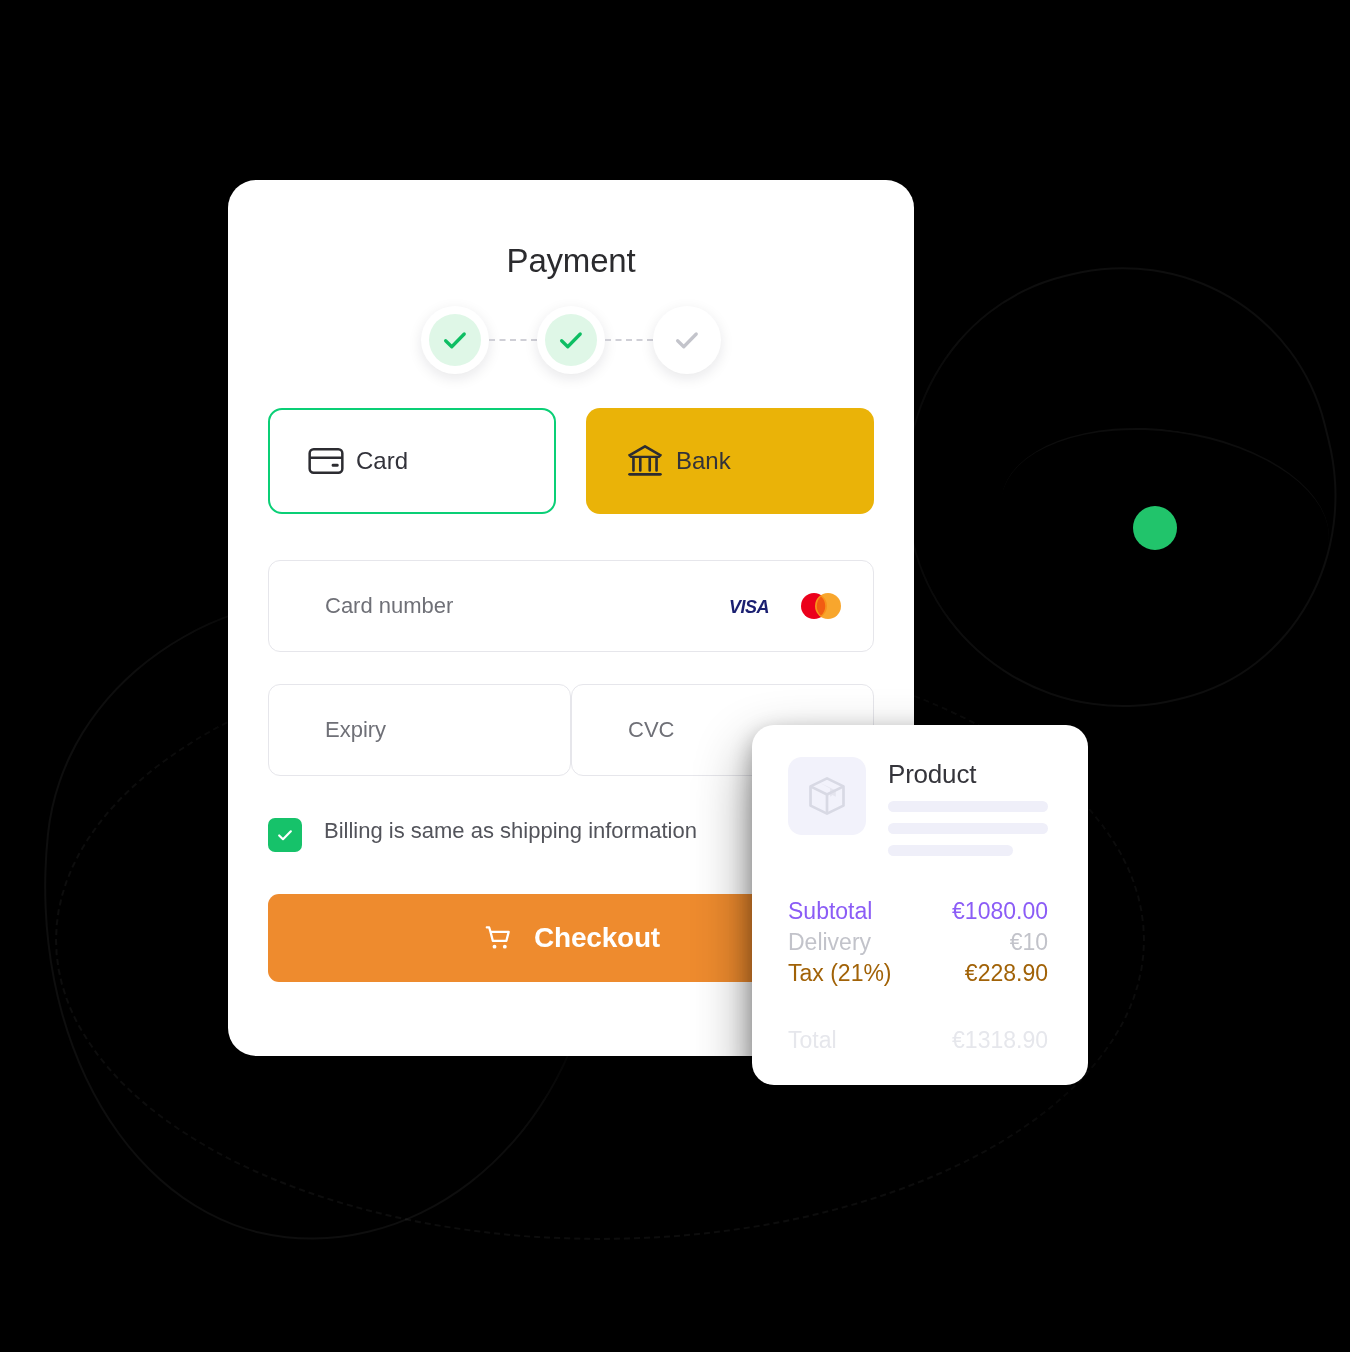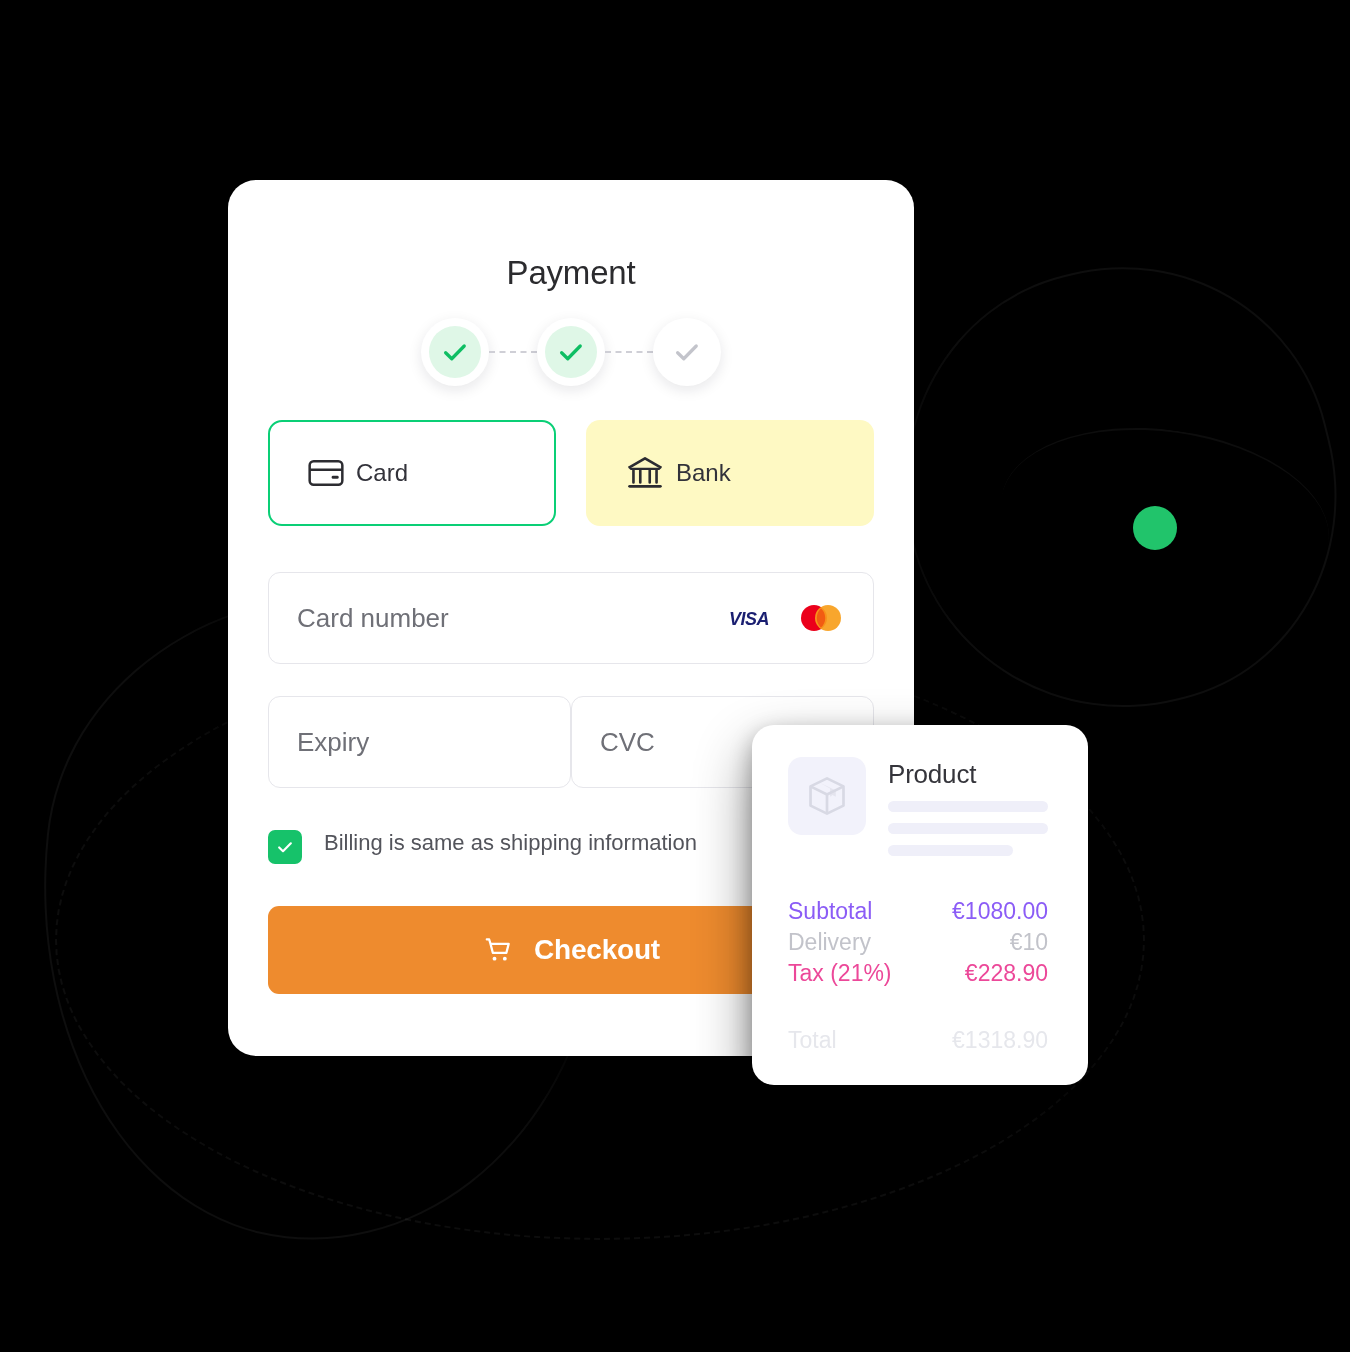--- a/index.html
+++ b/index.html
@@ -62,21 +62,21 @@
 
   
   #payment-card {
     position: absolute;
     left: 228px; top: 180px;
     width: 686px; height: 876px;
     background: #FFFFFF;
     border-radius: 28px;
     box-shadow: 0 34px 74px rgba(0,0,0,0.55),
                 0 10px 30px rgba(0,0,0,0.35);
-    padding: 12px 40px;
+    padding: 0 40px;
   }
 
   #page-title {
     margin-top: 62px;
     text-align: center;
     font-size: 33px;
     font-weight: 500;
     color: #2B2B2E;
     letter-spacing: -0.2px;
   }
@@ -127,41 +127,42 @@
     align-items: center;
     padding-left: 36px;
     gap: 10px;
     cursor: pointer;
   }
   .method-tab.selected {
     background: #FFFFFF;
     border: 2px solid #0ACF76;
   }
   .method-tab.unselected {
-    background: #fef9c3;
+    background: #eab308;
     border: 2px solid transparent;
   }
   .method-label {
     font-size: 24px;
     color: #32323A;
   }
 
   
   #field-card-number {
     margin-top: 46px;
     height: 92px;
     border: 1.6px solid #E6E6EB;
     border-radius: 12px;
     display: flex;
     align-items: center;
     padding: 0 28px;
   }
   .field-placeholder {
-    font-size: 26px;
+    font-size: 22px;
     color: #6F7077;
+    margin-left: 28px;
   }
   #card-brands {
     margin-left: auto;
     display: flex;
     align-items: center;
     gap: 12px;
   }
 
   #field-row {
     margin-top: 32px;
@@ -264,21 +265,21 @@
   #summary-lines { margin-top: 40px; }
   .summary-row {
     display: flex;
     justify-content: space-between;
     align-items: baseline;
     font-size: 23px;
     line-height: 31px;
   }
   .summary-row.r1 { color: #8b5cf6; }
   .summary-row.r2 { color: #C2C3CA; }
-  .summary-row.r3 { color: #ec4899; align-items: center; }
+  .summary-row.r3 { color: #a16207; align-items: center; }
   .summary-row.total {
     margin-top: 36px;
     color: #E6E7EC;
   }
 
   svg { display: block; }
 </style>
 </head>
 <body>
 

